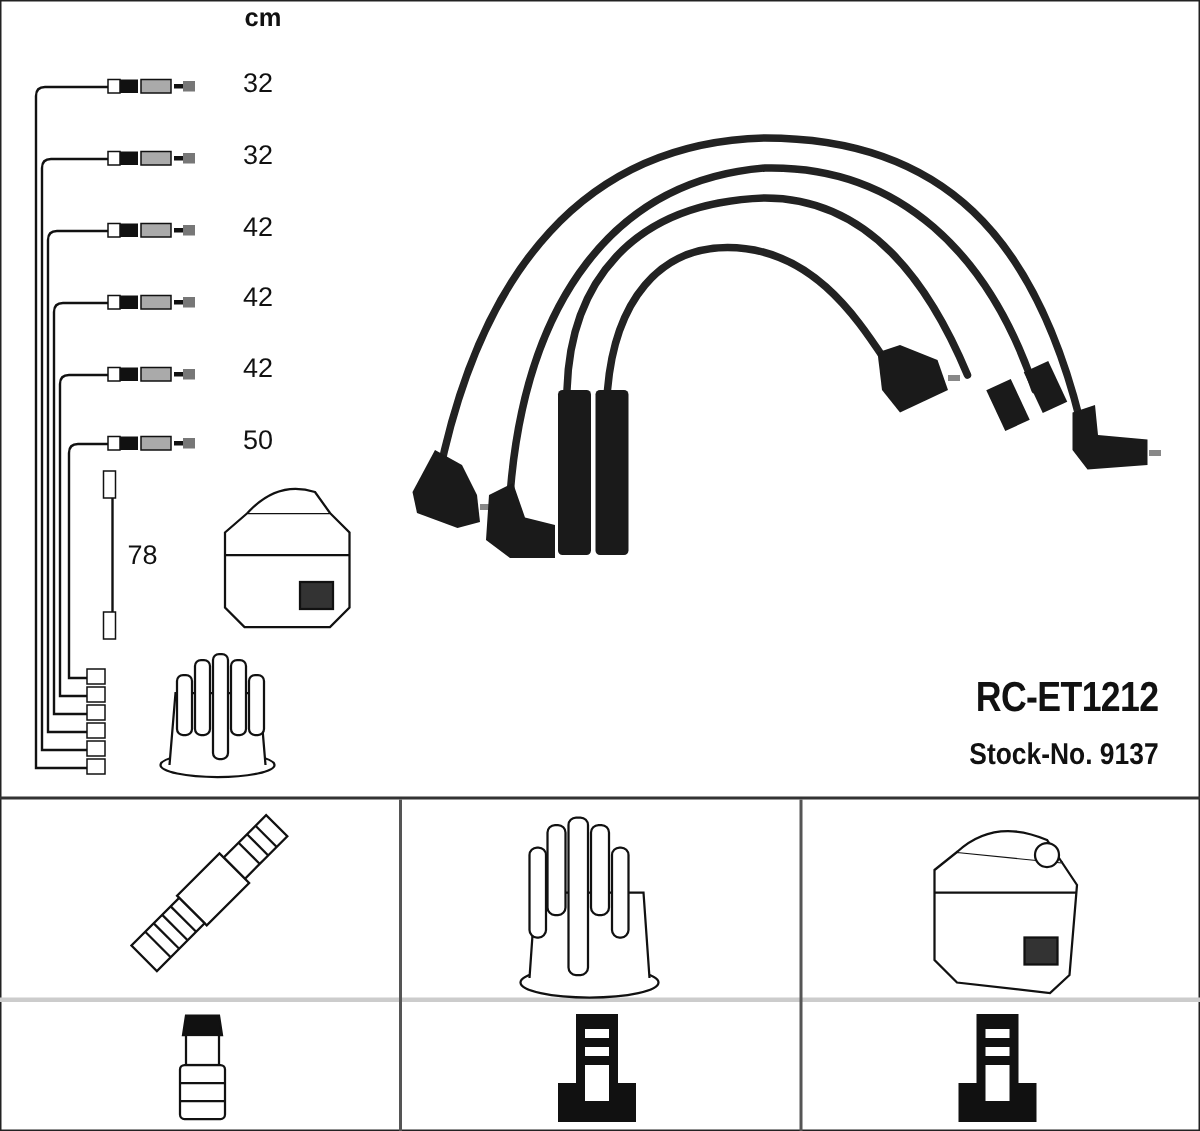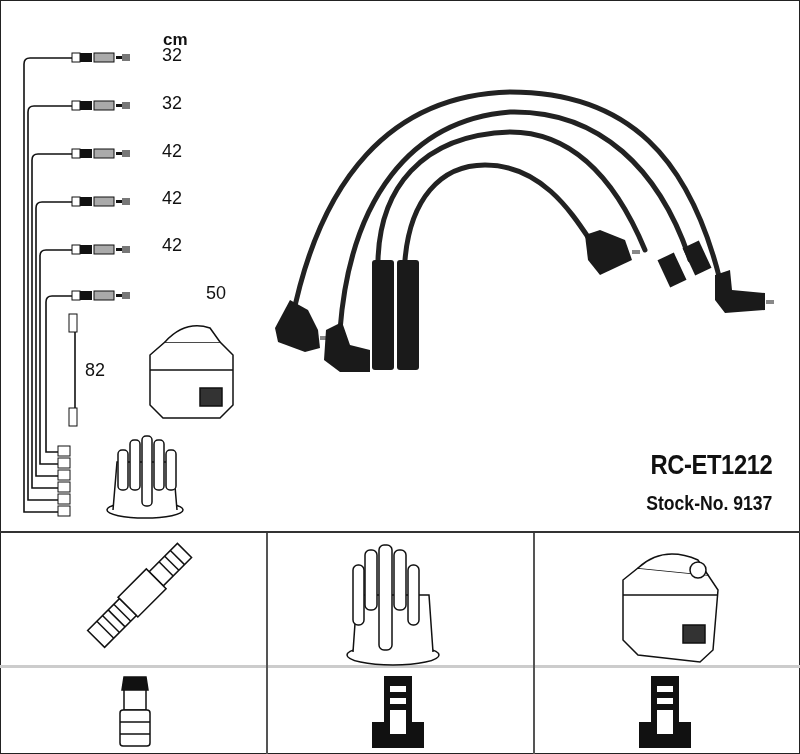--- a/index.html
+++ b/index.html
@@ -16,28 +16,28 @@
 </style>
 </head>
 <body>
 
 <div class="frame"></div>
 <div class="hline" style="left:0;top:531px;width:800px;height:2px;"></div>
 <div class="hline" style="left:0;top:665px;width:800px;height:3px;background:#ccc;"></div>
 <div class="vline" style="left:266px;top:533px;width:2px;height:221px;"></div>
 <div class="vline" style="left:533px;top:533px;width:2px;height:221px;"></div>
 
-<div class="txt unit" style="left:163px;top:30px;">cm</div>
+<div class="txt unit" style="left:163px;top:2px;">cm</div>
 <div class="txt len" style="left:162px;top:45px;">32</div>
 <div class="txt len" style="left:162px;top:93px;">32</div>
 <div class="txt len" style="left:162px;top:141px;">42</div>
 <div class="txt len" style="left:162px;top:188px;">42</div>
 <div class="txt len" style="left:162px;top:235px;">42</div>
-<div class="txt len" style="left:162px;top:283px;margin-left:44px;">50</div>
-<div class="txt len" style="left:85px;top:360px;">82</div>
+<div class="txt len" style="left:162px;top:283px;">50</div>
+<div class="txt len" style="left:85px;top:360px;">78</div>
 
 <svg width="140" height="530" style="left:0;top:0;">
   <g fill="none" stroke="#111" stroke-width="1.6">
     <path d="M72 58 H30 Q24 58 24 64 V512 H60"></path>
     <path d="M72 106 H34 Q28 106 28 112 V500 H60"></path>
     <path d="M72 154 H38 Q32 154 32 160 V488 H60"></path>
     <path d="M72 202 H42 Q36 202 36 208 V476 H60"></path>
     <path d="M72 250 H46 Q40 250 40 256 V464 H60"></path>
     <path d="M72 296 H52 Q46 296 46 302 V452 H60"></path>
     <line x1="75" y1="330" x2="75" y2="408"></line>

